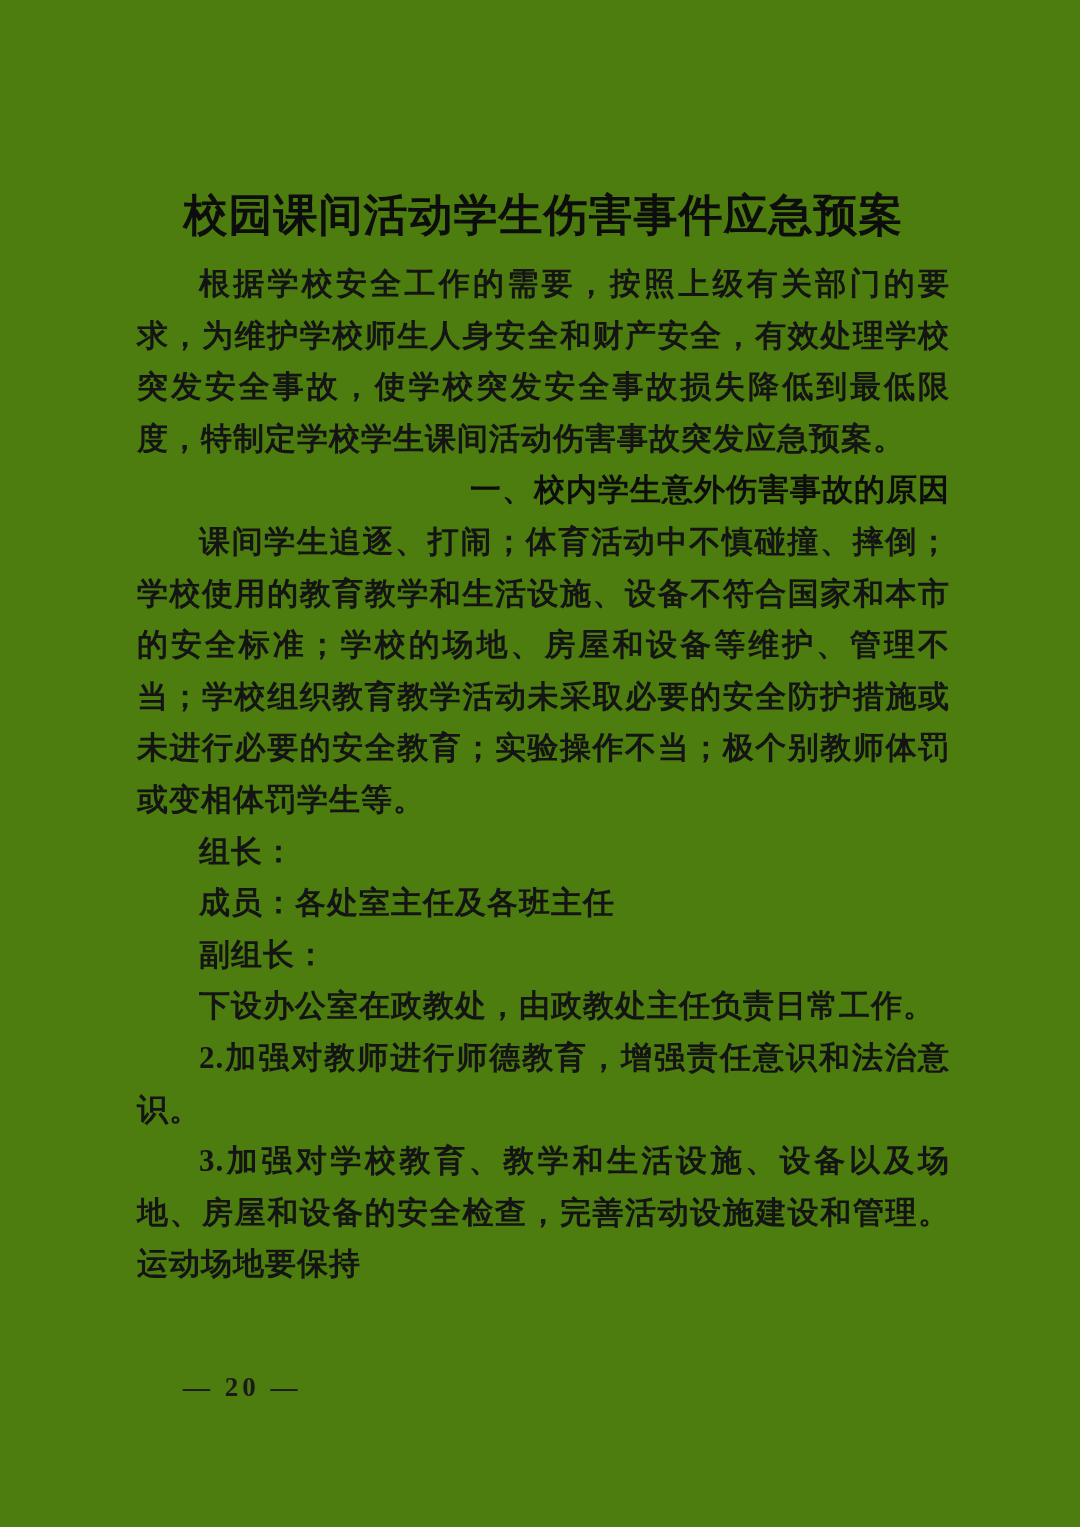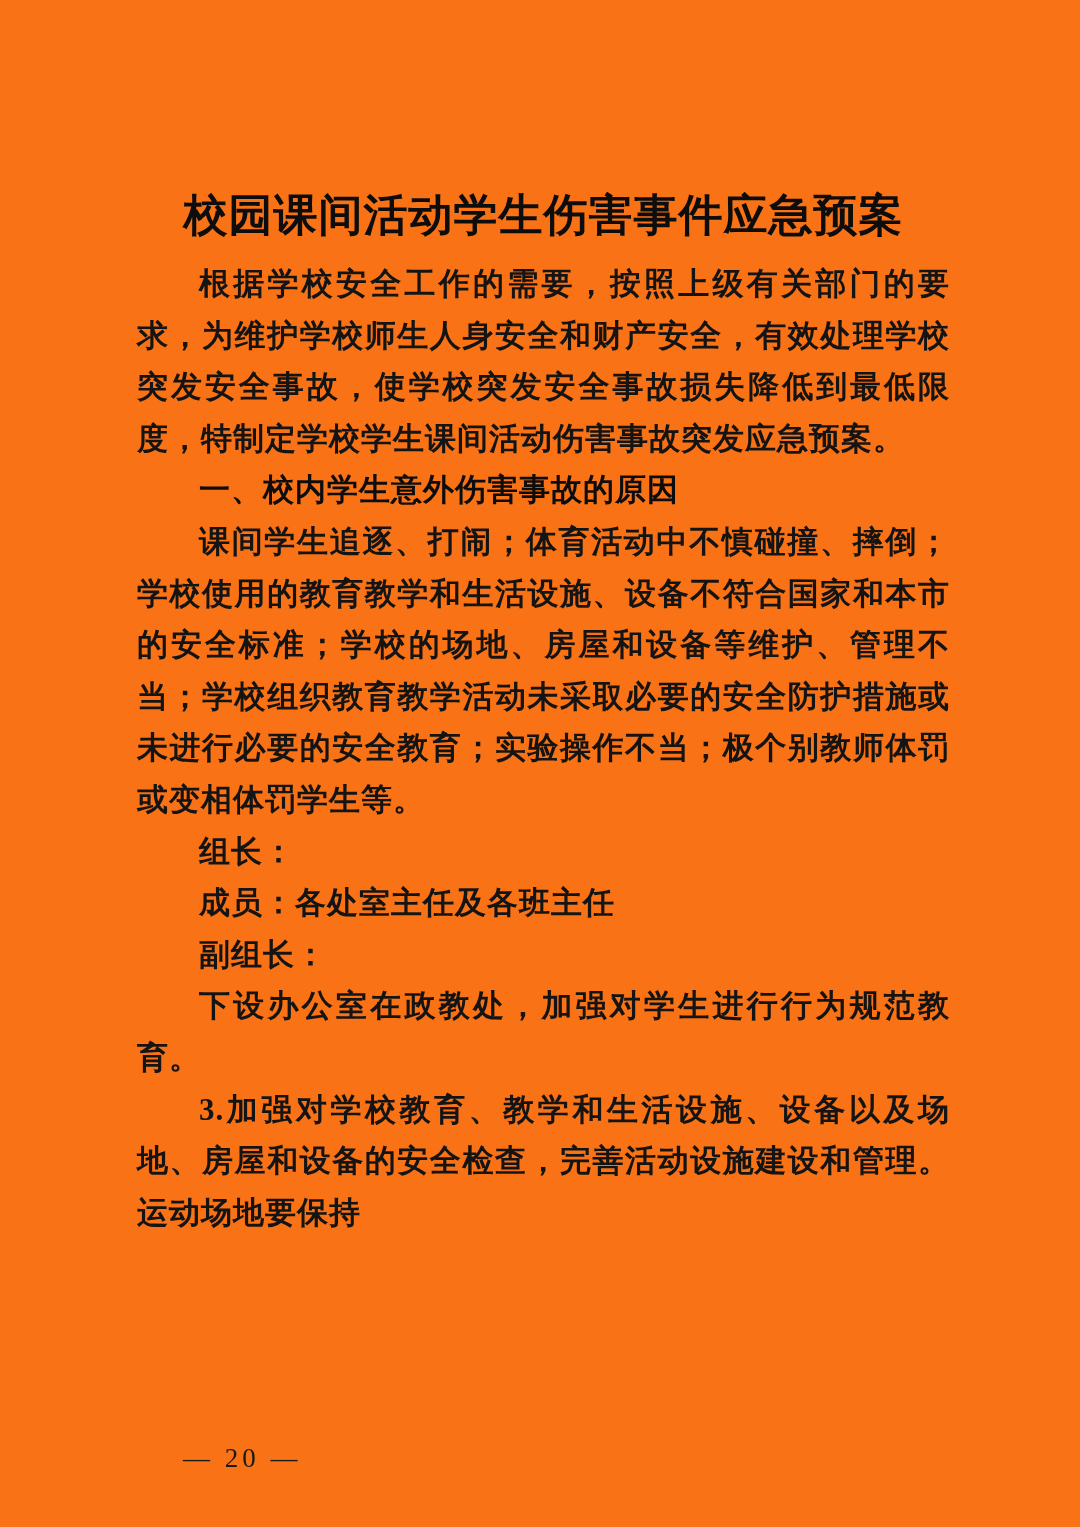--- a/index.html
+++ b/index.html
@@ -2,21 +2,21 @@
 <html><head>
 <meta charset="utf-8">
 <style>
   * { margin: 0; padding: 0; box-sizing: border-box; }
   html, body { background: #e8e8e8; }
   .page {
     position: relative;
     width: 1080px;
     height: 1527px;
     margin: 0 auto;
-    background: #f97316;
+    background: #4d7c0f;
     color: #111111;
     overflow: hidden;
   }
   .content {
     position: absolute;
     left: 137px;
     top: 180px;
     width: 813px;
   }
   .doc-title {
@@ -41,41 +41,44 @@
     font-weight: bold;
   }
   .heading {
     font-family: "Liberation Sans", "DejaVu Sans", sans-serif;
     font-weight: 700;
     font-size: 31px;
     line-height: 51.6px;
     letter-spacing: 1px;
     text-indent: 2em;
     color: #0d0d0d;
+    text-align: right;
   }
   .page-footer {
     position: absolute;
     left: 183px;
-    top: 1443px;
+    top: 1372px;
     font-family: "Liberation Serif", "DejaVu Serif", serif;
     font-size: 27px;
     letter-spacing: 4px;
     color: #1a1a1a;
     white-space: pre;
+    font-weight: bold;
   }
 </style>
 </head>
 <body>
 
 <div class="page">
   <div class="content">
     <h1 class="doc-title">校园课间活动学生伤害事件应急预案</h1>
     <p class="para">根据学校安全工作的需要，按照上级有关部门的要求，为维护学校师生人身安全和财产安全，有效处理学校突发安全事故，使学校突发安全事故损失降低到最低限度，特制定学校学生课间活动伤害事故突发应急预案。</p>
     <h2 class="heading">一、校内学生意外伤害事故的原因</h2>
     <p class="para">课间学生追逐、打闹；体育活动中不慎碰撞、摔倒；学校使用的教育教学和生活设施、设备不符合国家和本市的安全标准；学校的场地、房屋和设备等维护、管理不当；学校组织教育教学活动未采取必要的安全防护措施或未进行必要的安全教育；实验操作不当；极个别教师体罚或变相体罚学生等。</p>
     <p class="para">组长：</p>
     <p class="para">成员：各处室主任及各班主任</p>
     <p class="para">副组长：</p>
-    <p class="para">下设办公室在政教处，加强对学生进行行为规范教育。</p>
+    <p class="para">下设办公室在政教处，由政教处主任负责日常工作。</p>
+    <p class="para">2.加强对教师进行师德教育，增强责任意识和法治意识。</p>
     <p class="para">3.加强对学校教育、教学和生活设施、设备以及场地、房屋和设备的安全检查，完善活动设施建设和管理。运动场地要保持</p>
   </div>
   <div class="page-footer">— 20 —</div>
 </div>
 
 </body></html>

